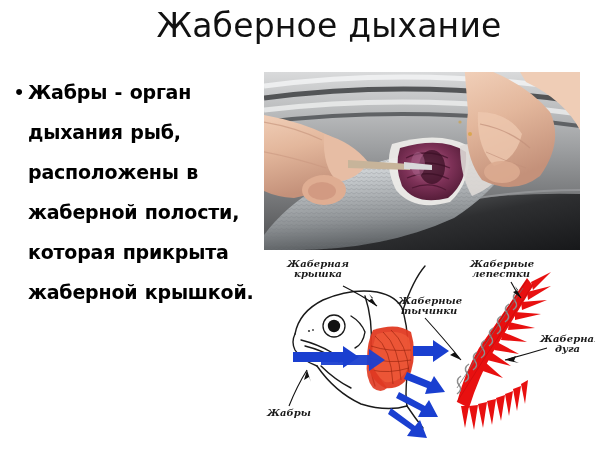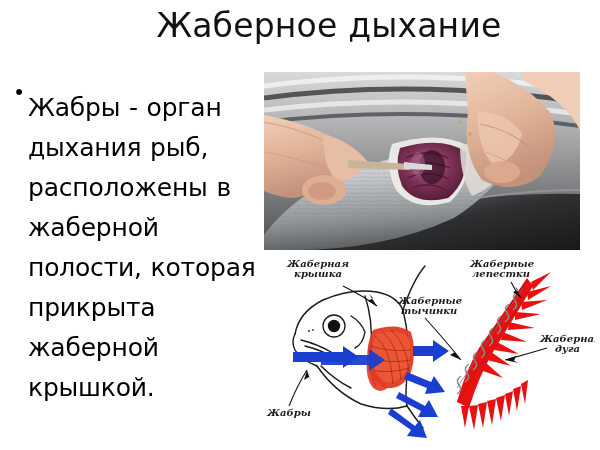--- a/index.html
+++ b/index.html
@@ -46,27 +46,26 @@
     width: 18px;
     flex: 0 0 18px;
     font-size: 22px;
     line-height: 40px;
     text-align: center;
     color: #000;
   }
   #bullet-text {
     flex: 1 1 auto;
     font-family: "DejaVu Sans", sans-serif;
-    font-weight: 400;
-    font-size: 25px;
+    font-weight: 700;
+    font-size: 19px;
     line-height: 40px;
     color: #000000;
     letter-spacing: -0.2px;
     word-spacing: 1px;
-    margin-top: 16px;
   }
 
   
   #photo-panel {
     position: absolute;
     left: 264px;
     top: 72px;
     width: 316px;
     height: 178px;
     overflow: hidden;

